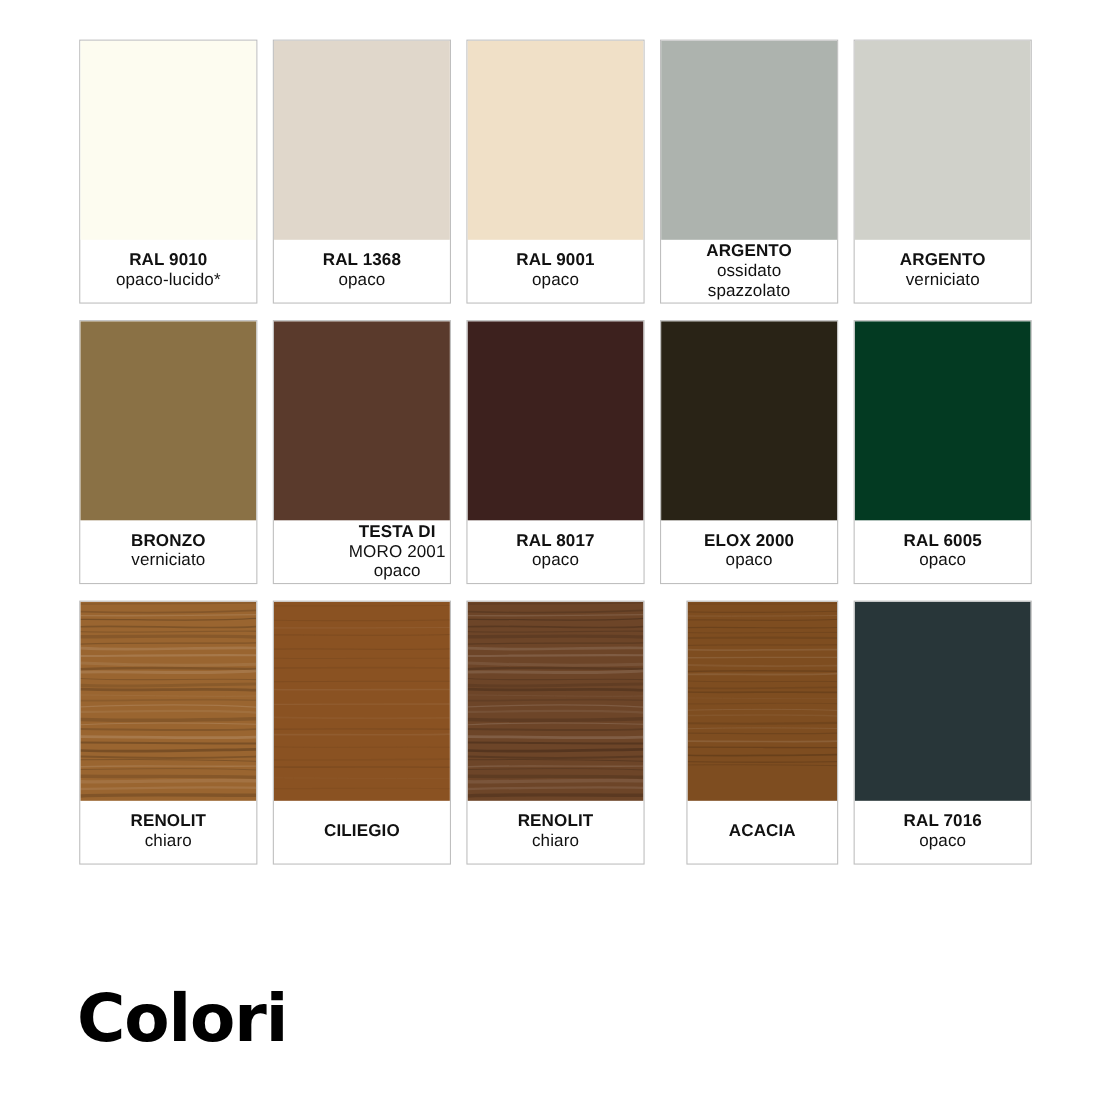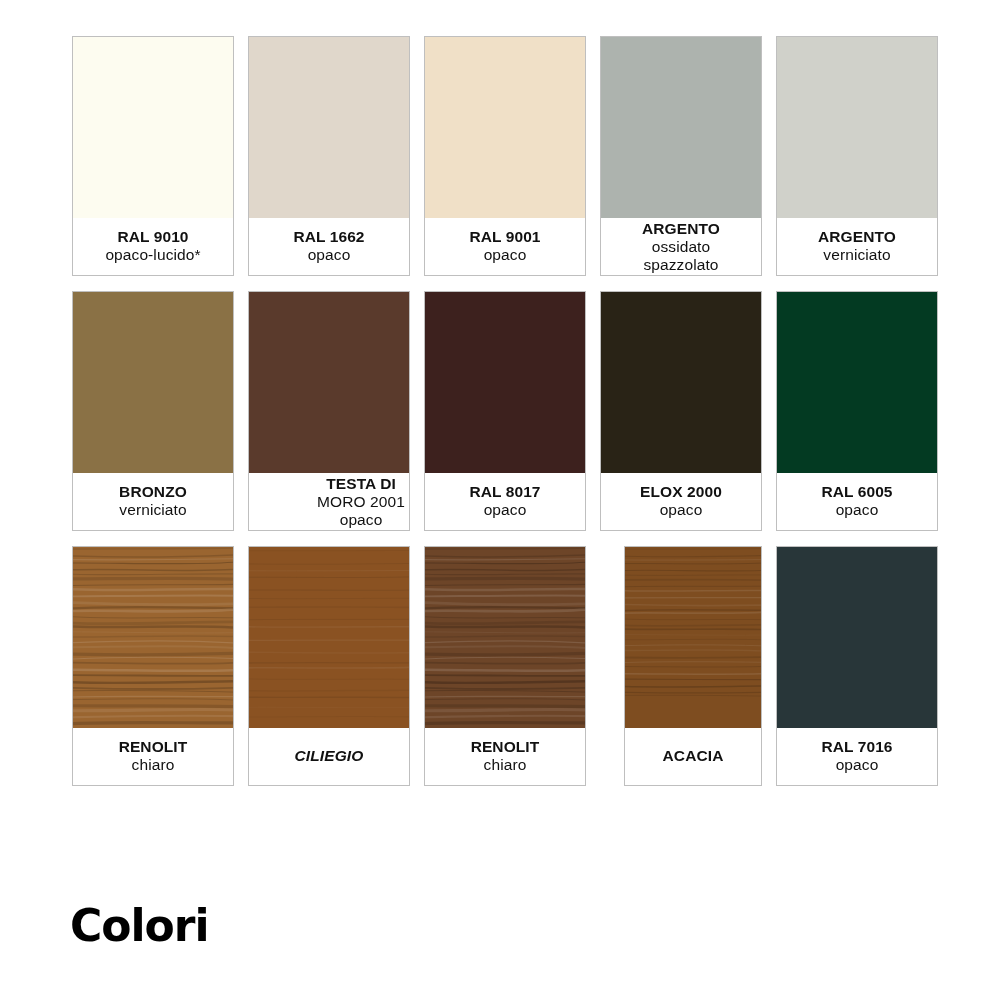--- a/index.html
+++ b/index.html
@@ -87,21 +87,21 @@
   }
 
   
   .page-title {
     position: absolute;
     left: 70px;
     top: 895px;
     margin: 0;
     font-family: "DejaVu Sans", sans-serif;
     font-weight: 700;
-    font-size: 44px;
+    font-size: 60px;
     line-height: 62px;
     letter-spacing: -1px;
     color: #000000;
   }
 </style>
 </head>
 <body>
 
 <div class="page">
 
@@ -109,21 +109,21 @@
       <div class="swatch-card" style="border-color: rgb(191, 191, 191);">
         <div class="swatch-chip" style="background: rgb(253, 252, 240);"></div>
         <div class="swatch-label">
           <span class="label-line strong">RAL 9010</span>
           <span class="label-line normal">opaco-lucido*</span>
         </div>
       </div>
       <div class="swatch-card" style="border-color: rgb(191, 191, 191);">
         <div class="swatch-chip" style="background: rgb(224, 215, 203);"></div>
         <div class="swatch-label">
-          <span class="label-line strong">RAL 1662</span>
+          <span class="label-line strong">RAL 1368</span>
           <span class="label-line normal">opaco</span>
         </div>
       </div>
       <div class="swatch-card" style="border-color: rgb(191, 191, 191);">
         <div class="swatch-chip" style="background: rgb(240, 224, 199);"></div>
         <div class="swatch-label">
           <span class="label-line strong">RAL 9001</span>
           <span class="label-line normal">opaco</span>
         </div>
       </div>
@@ -215,21 +215,21 @@
             <path d="M0 165.8 C 45 166.1, 115 163.6, 162 164.9" stroke="rgba(255,255,255,0.091)" stroke-width="3.12" fill="none"></path>
             <path d="M0 172.4 C 45 171.5, 115 170.0, 162 171.3" stroke="rgba(255,255,255,0.090)" stroke-width="2.13" fill="none"></path>
             <path d="M0 178.8 C 45 176.8, 115 178.3, 162 178.1" stroke="rgba(0,0,0,0.161)" stroke-width="3.14" fill="none"></path>
           </svg>
         </div>
         <div class="swatch-label">
           <span class="label-line strong">RENOLIT</span>
           <span class="label-line normal">chiaro</span>
         </div>
       </div>
-      <div class="swatch-card" style="border-color: rgb(191, 191, 191); font-style: italic;">
+      <div class="swatch-card" style="border-color: rgb(191, 191, 191);">
         <div class="swatch-chip" style="background: rgb(138, 82, 34);">
           <svg class="grain" viewBox="0 0 162 181" preserveAspectRatio="none" xmlns="http://www.w3.org/2000/svg" aria-hidden="true">
             <path d="M0 3.9 C 45 3.8, 115 4.0, 162 3.5" stroke="rgba(0,0,0,0.047)" stroke-width="1.04" fill="none"></path>
             <path d="M0 17.1 C 45 17.7, 115 17.4, 162 16.7" stroke="rgba(0,0,0,0.065)" stroke-width="1.08" fill="none"></path>
             <path d="M0 24.1 C 45 24.2, 115 24.1, 162 23.8" stroke="rgba(255,255,255,0.056)" stroke-width="0.96" fill="none"></path>
             <path d="M0 30.6 C 45 30.5, 115 31.5, 162 30.3" stroke="rgba(0,0,0,0.098)" stroke-width="0.92" fill="none"></path>
             <path d="M0 43.6 C 45 42.9, 115 44.6, 162 43.5" stroke="rgba(0,0,0,0.080)" stroke-width="1.08" fill="none"></path>
             <path d="M0 52.1 C 45 52.7, 115 51.9, 162 52.0" stroke="rgba(0,0,0,0.060)" stroke-width="0.95" fill="none"></path>
             <path d="M0 61.0 C 45 60.9, 115 60.4, 162 61.1" stroke="rgba(0,0,0,0.054)" stroke-width="1.68" fill="none"></path>
             <path d="M0 73.6 C 45 73.1, 115 73.5, 162 73.2" stroke="rgba(0,0,0,0.079)" stroke-width="0.94" fill="none"></path>

